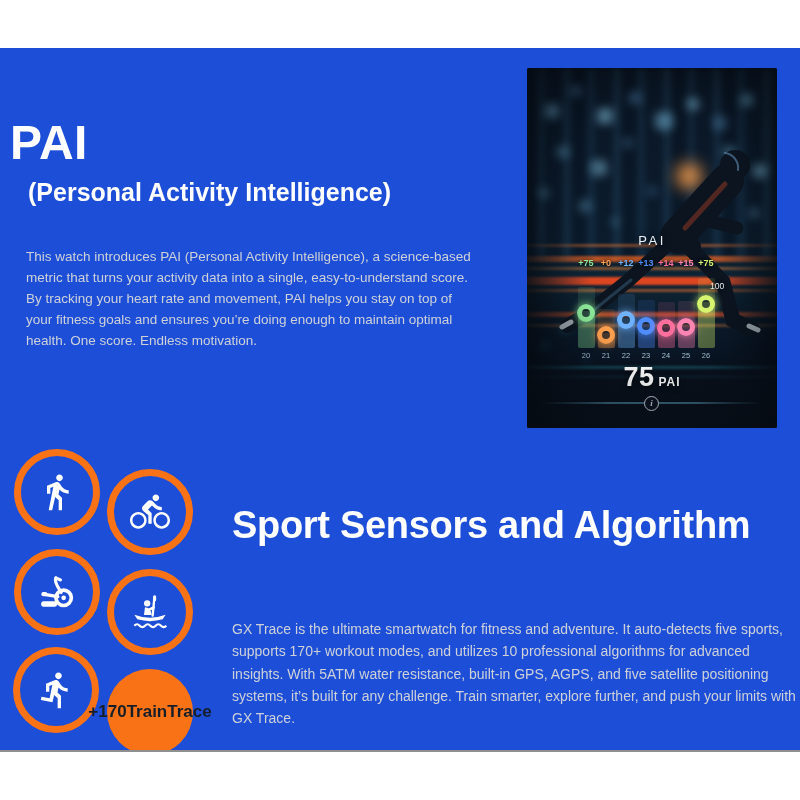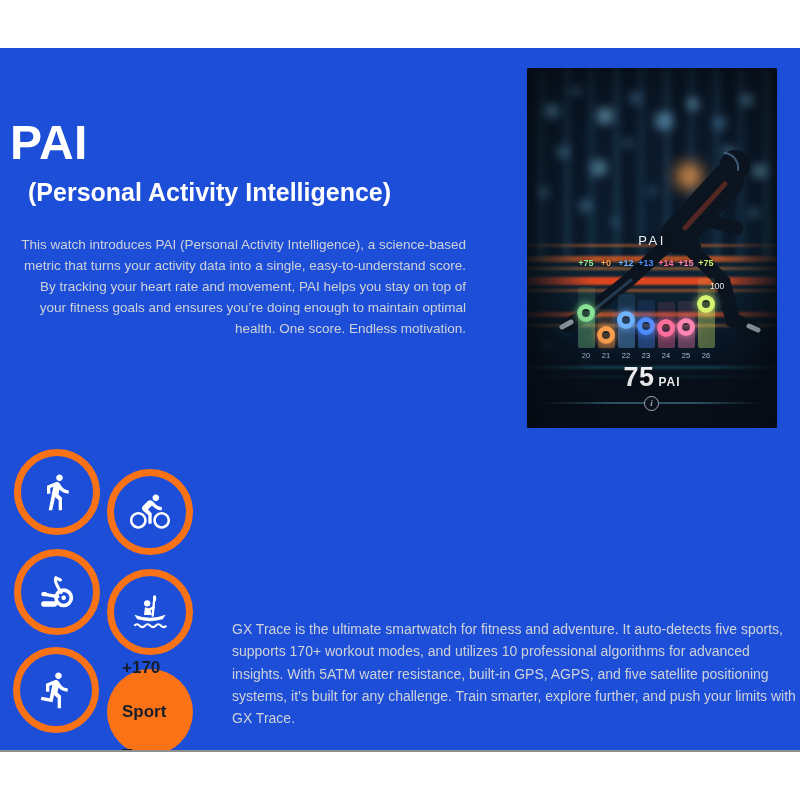--- a/index.html
+++ b/index.html
@@ -66,33 +66,33 @@
     border:1.5px solid #c4cfda;color:#c4cfda;font-size:9px;line-height:13px;text-align:center;
     background:#0c1420;font-family:"Liberation Serif",serif;font-style:italic;font-weight:bold;}
   
   .badge{
     position:absolute;width:86px;height:86px;border-radius:50%;box-sizing:border-box;
     border:7px solid #f97316;display:flex;align-items:center;justify-content:center;
   }
   .badge svg{width:40px;height:40px;}
   .modes-badge{
     position:absolute;left:107px;top:621px;width:86px;height:86px;border-radius:50%;
-    background:#f97316;display:flex;flex-direction:column;align-items:center;justify-content:center;
-    color:#161e29;font-weight:bold;font-size:17px;line-height:20px;gap:24px;
+    background:#f97316;display:flex;flex-direction:row;align-items:center;justify-content:center;
+    color:#161e29;font-weight:bold;font-size:17px;line-height:20px;
   }
   .modes-badge span{display:block;width:56px;text-align:left;}
 </style>
 </head>
 <body>
 
 <div class="dark-section">
 
   <div class="h1">PAI</div>
   <div class="h1-sub">(Personal Activity Intelligence)</div>
-  <p class="body-copy copy-1 abs" style="margin:4px;text-align:right;">This watch introduces PAI (Personal Activity Intelligence), a science-based metric that turns your activity data into a single, easy-to-understand score. By tracking your heart rate and movement, PAI helps you stay on top of your fitness goals and ensures you’re doing enough to maintain optimal health. One score. Endless motivation.</p>
+  <p class="body-copy copy-1 abs" style="margin:16px;">This watch introduces PAI (Personal Activity Intelligence), a science-based metric that turns your activity data into a single, easy-to-understand score. By tracking your heart rate and movement, PAI helps you stay on top of your fitness goals and ensures you’re doing enough to maintain optimal health. One score. Endless motivation.</p>
 
   <div class="hero">
     <div class="buildings"></div>
     <div id="bokeh-layer" style="position:absolute;left:0;top:0;right:0;bottom:0;">
         <div style="position: absolute; left: 18px; top: 36px; width: 14px; height: 14px; border-radius: 30%; background: rgb(124, 194, 230); opacity: 0.45; filter: blur(5px);"></div>
         <div style="position: absolute; left: 44px; top: 18px; width: 10px; height: 10px; border-radius: 30%; background: rgb(90, 147, 194); opacity: 0.4; filter: blur(5px);"></div>
         <div style="position: absolute; left: 70px; top: 40px; width: 16px; height: 16px; border-radius: 30%; background: rgb(142, 210, 240); opacity: 0.5; filter: blur(5px);"></div>
         <div style="position: absolute; left: 102px; top: 24px; width: 12px; height: 12px; border-radius: 30%; background: rgb(90, 147, 194); opacity: 0.4; filter: blur(5px);"></div>
         <div style="position: absolute; left: 128px; top: 44px; width: 18px; height: 18px; border-radius: 30%; background: rgb(124, 194, 230); opacity: 0.5; filter: blur(5px);"></div>
         <div style="position: absolute; left: 160px; top: 30px; width: 12px; height: 12px; border-radius: 30%; background: rgb(142, 210, 240); opacity: 0.45; filter: blur(5px);"></div>
@@ -227,21 +227,22 @@
       <path d="M2.6,20.2 q1.6,-1.7 3.2,0 t3.2,0 t3.2,0 t3.2,0 t3.2,0 t3.2,0" stroke="#fff" stroke-width="1.3" fill="none"></path>
     </svg>
   </div>
   <div class="badge" style="left:13px;top:599px;">
     <svg viewBox="0 0 24 24" fill="#ffffff">
       <path d="M13.49 5.48c1.1 0 2-.9 2-2s-.9-2-2-2-2 .9-2 2 .9 2 2 2zm-3.6 13.9l1-4.4 2.1 2v6h2v-7.5l-2.1-2 .6-3c1.3 1.5 3.3 2.5 5.5 2.5v-2c-1.9 0-3.5-1-4.3-2.4l-1-1.6c-.4-.6-1-1-1.7-1-.3 0-.5.1-.8.1l-5.2 2.2v4.7h2v-3.4l1.8-.7-1.6 8.1-4.9-1-.4 2 7 1.4z"></path>
     </svg>
   </div>
   <div class="modes-badge">
     <span>+170</span>
-    <span>Sport</span>
+    <span>Train</span>
     <span>Trace</span>
   </div>
 
   <div class="h2">
+    <div>Sport Sensors and Algorithm</div>
   </div>
   <p class="body-copy copy-2 abs" style="margin:0;">GX Trace is the ultimate smartwatch for fitness and adventure. It auto-detects five sports, supports 170+ workout modes, and utilizes 10 professional algorithms for advanced insights. With 5ATM water resistance, built-in GPS, AGPS, and five satellite positioning systems, it’s built for any challenge. Train smarter, explore further, and push your limits with GX Trace.</p>
 
 </div>
 
 </body></html>

